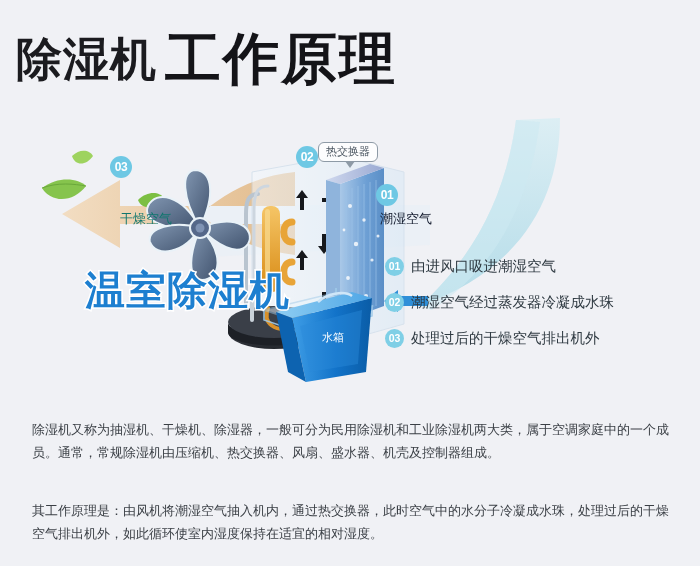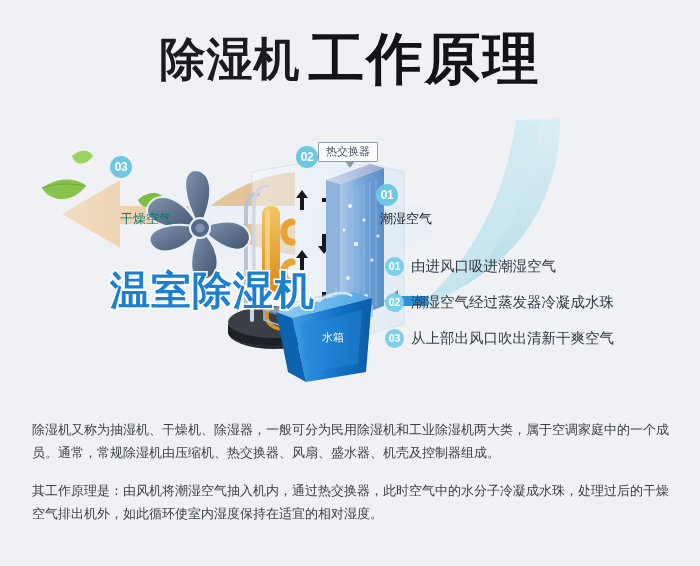--- a/index.html
+++ b/index.html
@@ -7,22 +7,22 @@
   body {
     background:#f0f1f5;
     font-family:"Liberation Sans","DejaVu Sans",sans-serif;
     overflow:hidden;
     position:relative;
   }
 
   
   #title-bar{
     position:absolute; left:0; top:22px; width:700px;
-    text-align:center;
     white-space:nowrap;
+    padding-left:16px;
   }
   .title-a{
     font-size:46px; font-weight:700; color:#1b1b1f;
     letter-spacing:1px; vertical-align:middle;
   }
   .title-b{
     font-size:56px; font-weight:700; color:#141418;
     letter-spacing:2px; vertical-align:middle; margin-left:8px;
   }
 
@@ -50,21 +50,21 @@
     position:absolute; font-size:13px; color:#4a5d6b; font-weight:500;
     white-space:nowrap;
   }
   #label-dry{ left:120px; top:100px; color:#0f766e; }
   #label-humid{ left:380px; top:100px; color:#0f172a; }
   #label-tank{ left:322px; top:220px; color:#ffffff; font-size:11px; }
 
   
   #tooltip-hx{
     position:absolute; left:318px; top:32px;
-    border:1.5px solid #8e9aa6; border-radius:1px;
+    border:1.5px solid #8e9aa6; border-radius:6px;
     background:rgba(255,255,255,0.85);
     padding:1px 7px 2px 7px;
     font-size:11px; color:#4a5560; white-space:nowrap;
   }
   #tooltip-hx:after{
     content:""; position:absolute; left:26px; bottom:-7px;
     width:0;height:0;
     border-left:5px solid transparent;
     border-right:5px solid transparent;
     border-top:7px solid #8e9aa6;
@@ -85,37 +85,37 @@
     font-size:10.5px;font-weight:700;line-height:19px;text-align:center;
   }
   .step-txt{
     font-size:14.5px; color:#2f3a42; white-space:nowrap;
   }
 
   
   #watermark{
     position:absolute; left:0; top:263px; width:700px;
     text-align:left;
-    padding-left:110px;
+    padding-left:85px;
     font-size:40px; font-weight:700; letter-spacing:1px;
     color:#1d7fd0;
     -webkit-text-stroke:3px #ffffff;
     paint-order:stroke fill;
     white-space:nowrap;
   }
 
   
   #body-text{
     position:absolute; left:32px; top:418px; width:648px;
   }
   #body-text p{
     font-size:13px; line-height:23px; color:#3a3f45;
     text-align:left;
   }
-  #para-2{ margin-top:15px; }
+  #para-2{ margin-top:35px; }
 </style>
 </head>
 <body>
 
 <div id="title-bar">
   <span class="title-a">除湿机</span><span class="title-b">工作原理</span>
 </div>
 
 <div id="diagram">
 
@@ -299,21 +299,21 @@
   <div class="step">
     <span class="step-num">01</span>
     <span class="step-txt">由进风口吸进潮湿空气</span>
   </div>
   <div class="step">
     <span class="step-num">02</span>
     <span class="step-txt">潮湿空气经过蒸发器冷凝成水珠</span>
   </div>
   <div class="step">
     <span class="step-num">03</span>
-    <span class="step-txt">从上部出风口吹出清新干爽空气</span>
+    <span class="step-txt">处理过后的干燥空气排出机外</span>
   </div>
 </div>
 
 <div id="watermark">温室除湿机</div>
 
 <div id="body-text">
   <p id="para-1">除湿机又称为抽湿机、干燥机、除湿器，一般可分为民用除湿机和工业除湿机两大类，属于空调家庭中的一个成员。通常，常规除湿机由压缩机、热交换器、风扇、盛水器、机壳及控制器组成。</p>
   <p id="para-2">其工作原理是：由风机将潮湿空气抽入机内，通过热交换器，此时空气中的水分子冷凝成水珠，处理过后的干燥空气排出机外，如此循环使室内湿度保持在适宜的相对湿度。</p>
 </div>
 

